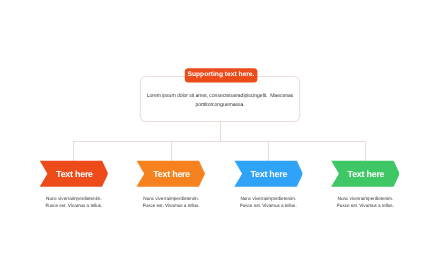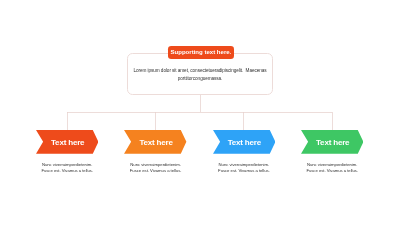--- a/index.html
+++ b/index.html
@@ -1,19 +1,19 @@
 <!DOCTYPE html>
 <html><head>
 <meta charset="utf-8">
 <title>Supporting text diagram</title>
 <style>
   html,body{margin:0;padding:0;}
   body{width:400px;height:225px;background:#ffffff;
        font-family:"Liberation Sans",sans-serif;overflow:hidden;}
-  .slide{position:relative;width:400px;height:225px;transform:translateZ(0);}
+  .slide{position:relative;width:400px;height:225px;transform:translateZ(0);margin-top:16px;}
 
   
   .mainbox{position:absolute;left:127px;top:53.2px;width:146.3px;height:41.6px;
            border:0.7px solid #eddcd9;border-radius:5.5px;box-sizing:border-box;}
   .badge{position:absolute;left:167.6px;top:46.2px;width:66.6px;height:12.6px;
          background:#ee4b1b;border-radius:3.2px;display:flex;align-items:center;justify-content:center;}
   .badge-label{color:#ffffff;font-weight:bold;font-size:6.05px;line-height:1;
                position:relative;top:-0.7px;white-space:pre;}
   .mainbody{position:absolute;left:128px;top:67.2px;width:144px;text-align:center;
             font-size:4.7px;color:#333333;line-height:7.6px;letter-spacing:-0.08px;white-space:pre-wrap;}

